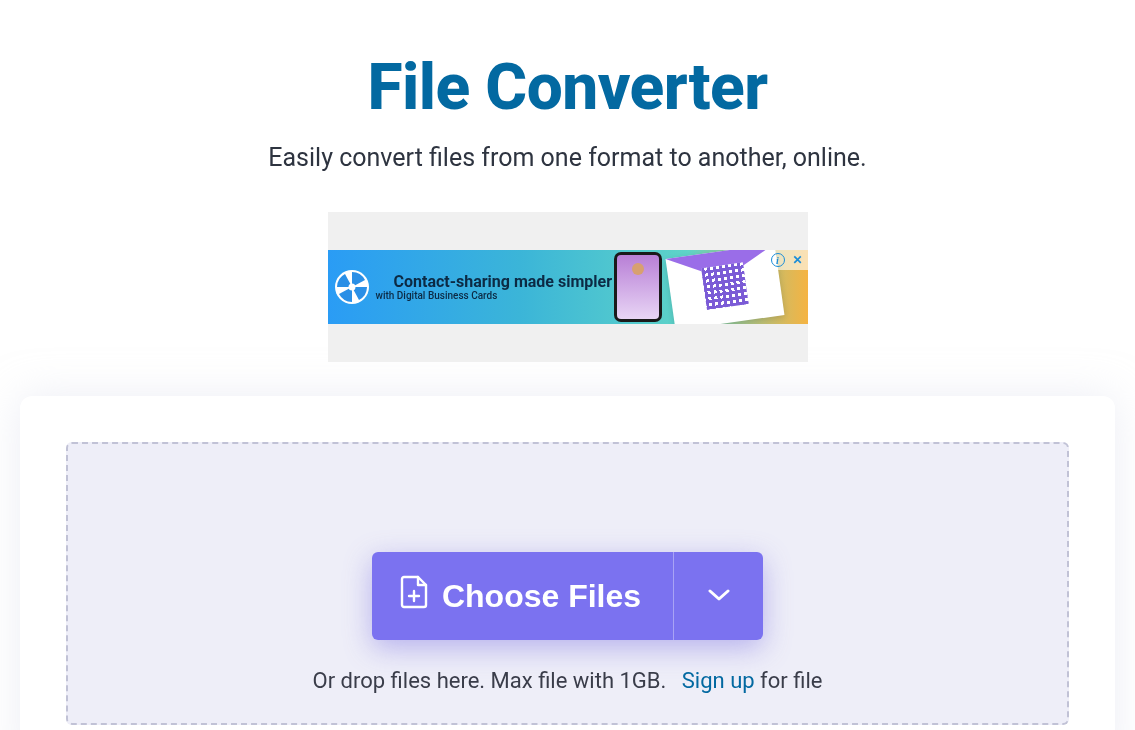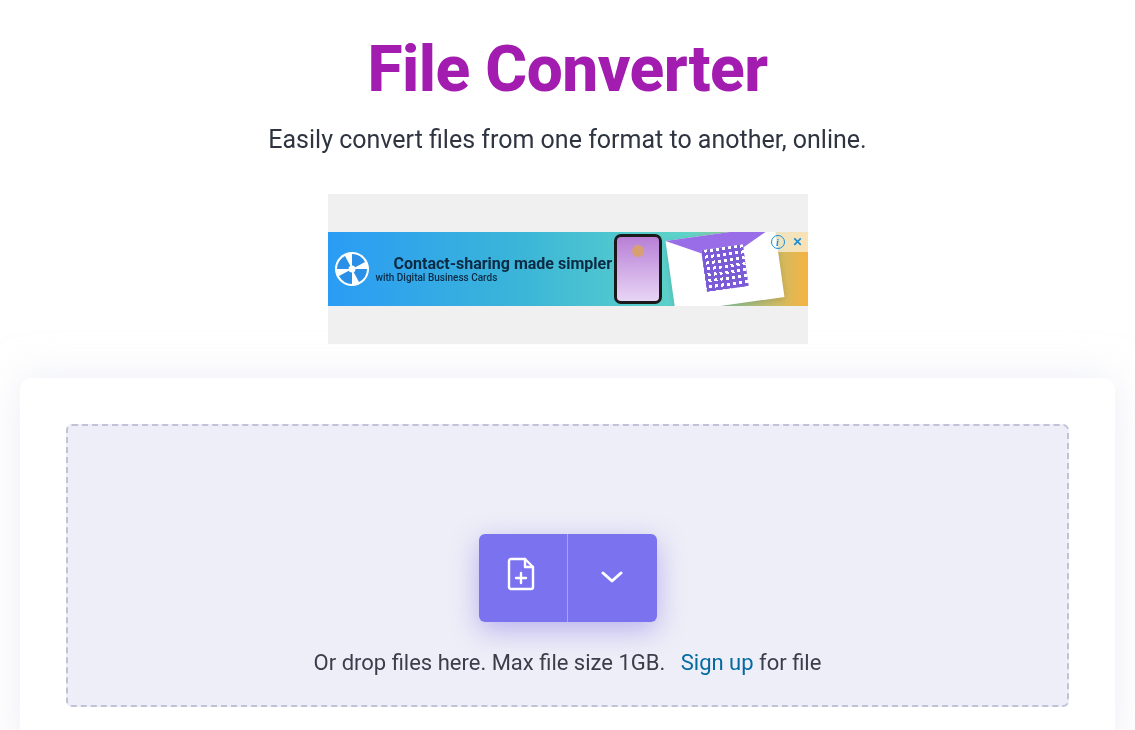--- a/index.html
+++ b/index.html
@@ -16,23 +16,23 @@
     }
     .page-wrap {
       width: 100%;
       display: flex;
       flex-direction: column;
       align-items: center;
     }
     .page-title {
       font-size: 64px;
       font-weight: 800;
-      color: #a21caf;
+      color: #0369a1;
       letter-spacing: -0.5px;
-      margin-top: 32px;
+      margin-top: 50px;
       text-align: center;
     }
     .page-subtitle {
       font-size: 25px;
       color: #2e3440;
       margin-top: 18px;
       text-align: center;
       font-weight: 400;
     }
     .ad-slot {
@@ -296,30 +296,31 @@
       <div class="choose-row">
         <button class="choose-button">
           <span>
             <svg viewBox="0 0 28 34" fill="none" stroke="#ffffff" stroke-width="2.4" stroke-linecap="round" stroke-linejoin="round">
               <path d="M4 2 H18 L26 10 V30 A2 2 0 0 1 24 32 H4 A2 2 0 0 1 2 30 V4 A2 2 0 0 1 4 2 Z"></path>
               <path d="M18 2 V10 H26"></path>
               <line x1="14" y1="16" x2="14" y2="26"></line>
               <line x1="9" y1="21" x2="19" y2="21"></line>
             </svg>
           </span>
+          <span>Choose Files</span>
         </button>
         <button class="choose-dropdown">
           <span>
             <svg viewBox="0 0 22 14" fill="none" stroke="#ffffff" stroke-width="3" stroke-linecap="round" stroke-linejoin="round">
               <polyline points="2,3 11,11 20,3"></polyline>
             </svg>
           </span>
         </button>
       </div>
 
       <p class="drop-hint">
-        <span>Or drop files here. Max file size 1GB. </span><a class="signup-link">Sign up</a><span> for file</span>
+        <span>Or drop files here. Max file with 1GB. </span><a class="signup-link">Sign up</a><span> for file</span>
       </p>
 
     </div>
   </div>
 
 </div>
 
 </body></html>

